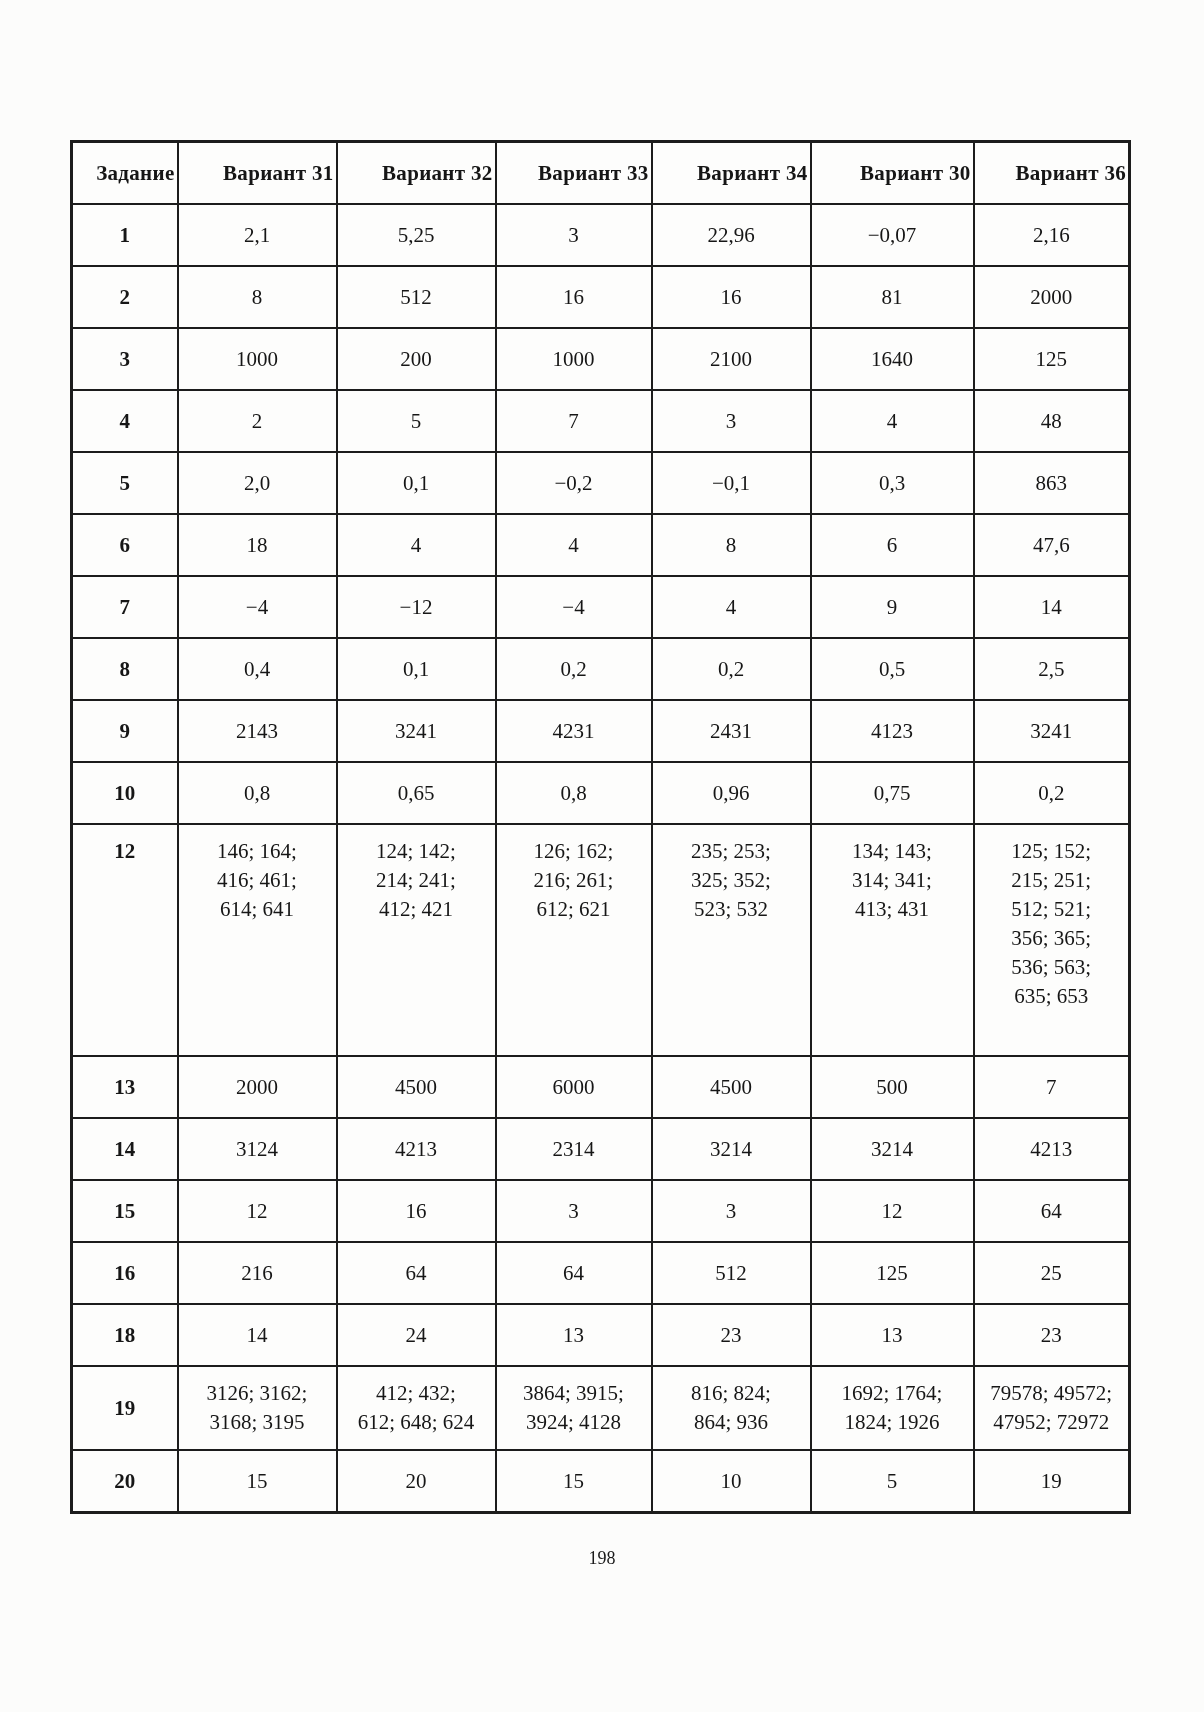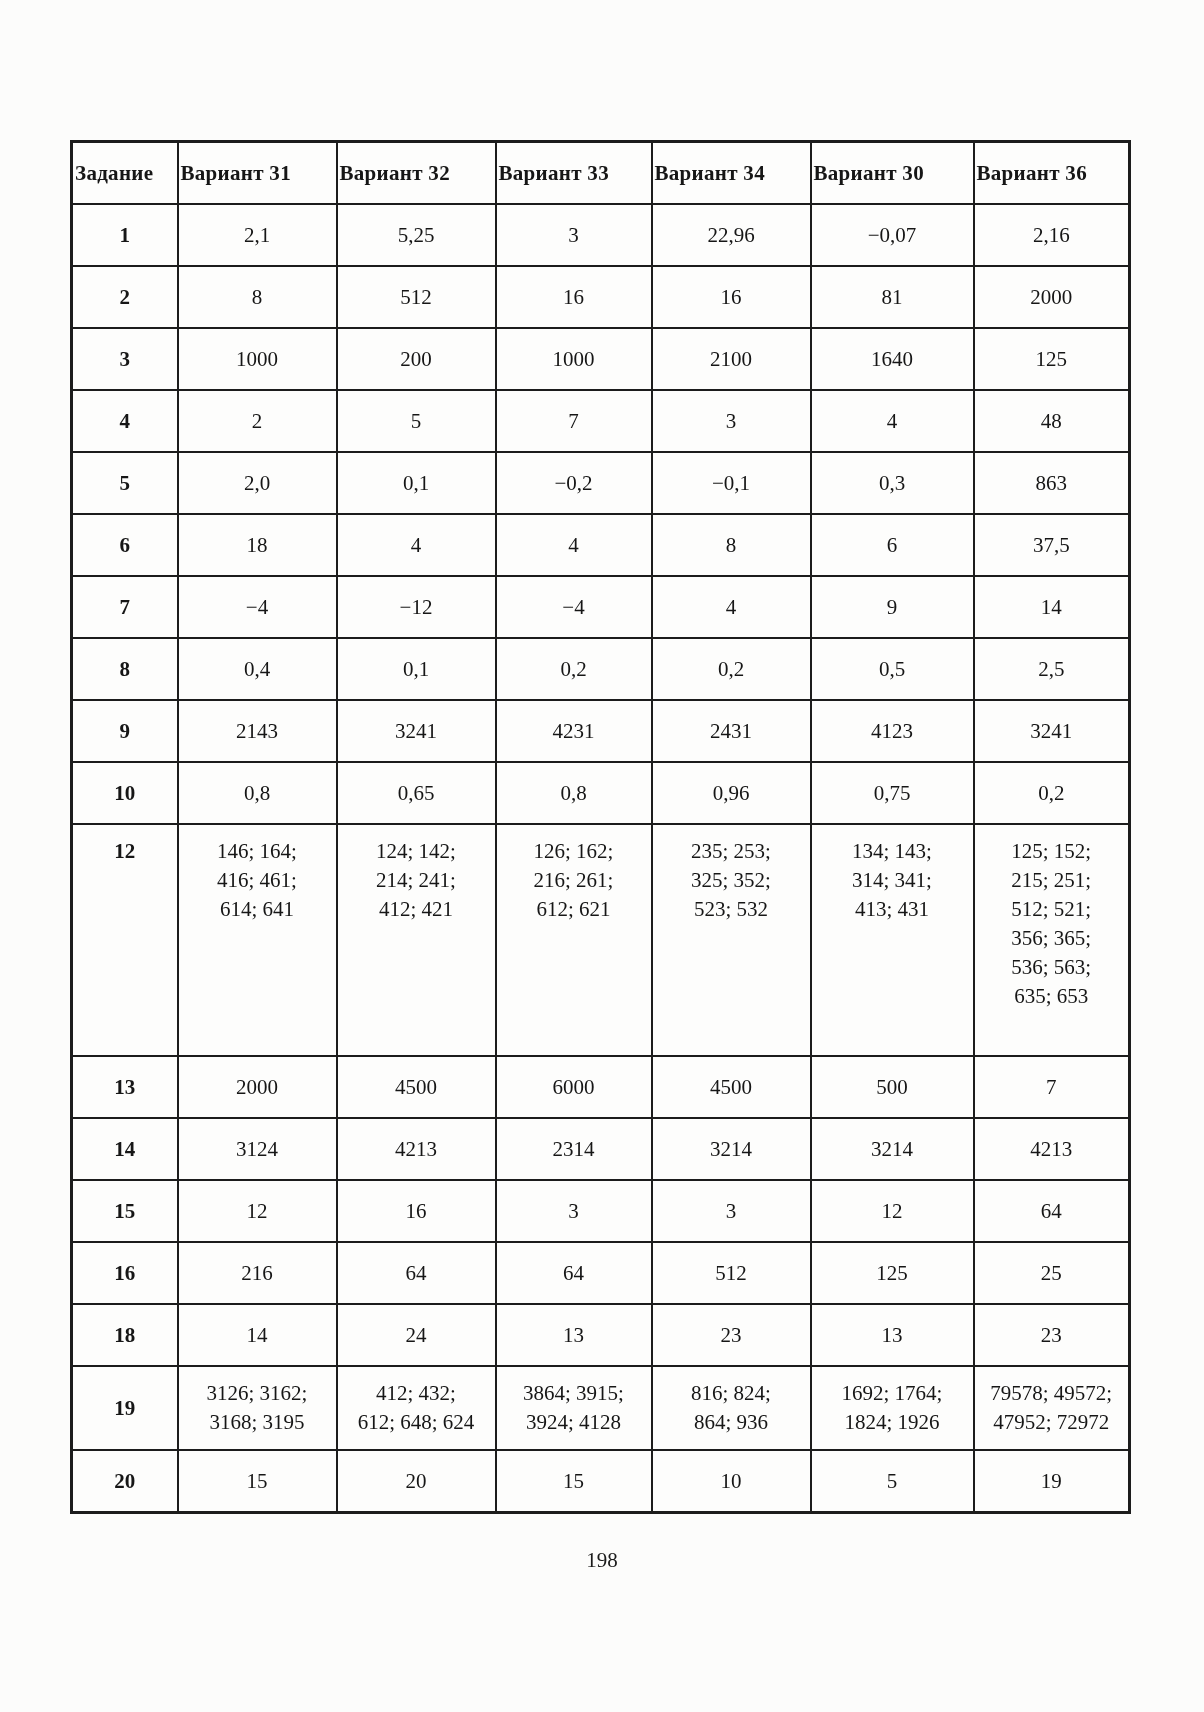--- a/index.html
+++ b/index.html
@@ -32,21 +32,21 @@
   table.answers, table.answers th, table.answers td {
     border: 2px solid #1c1c1c;
   }
   table.answers {
     border-width: 3px;
   }
   th {
     font-weight: bold;
     font-size: 21px;
     height: 56px;
-    text-align: left;
+    text-align: right;
     vertical-align: middle;
     padding: 2px 2px;
     letter-spacing: 0.3px;
   }
   td {
     font-size: 21px;
     text-align: center;
     vertical-align: middle;
     height: 52px;
     padding: 4px 3px;
@@ -63,21 +63,21 @@
   }
   tr.twolines td {
     height: 74px;
   }
   .page-number {
     position: absolute;
     left: 0;
     top: 1548px;
     width: 1204px;
     text-align: center;
-    font-size: 21px;
+    font-size: 18px;
     color: #1a1a1a;
   }
 </style>
 </head>
 <body>
 
 <div class="page">
 
   <table class="answers">
     <colgroup>
@@ -146,21 +146,21 @@
           <td>0,3</td>
           <td>863</td>
         </tr>
         <tr>
           <td class="task">6</td>
           <td>18</td>
           <td>4</td>
           <td>4</td>
           <td>8</td>
           <td>6</td>
-          <td>37,5</td>
+          <td>47,6</td>
         </tr>
         <tr>
           <td class="task">7</td>
           <td>−4</td>
           <td>−12</td>
           <td>−4</td>
           <td>4</td>
           <td>9</td>
           <td>14</td>
         </tr>

